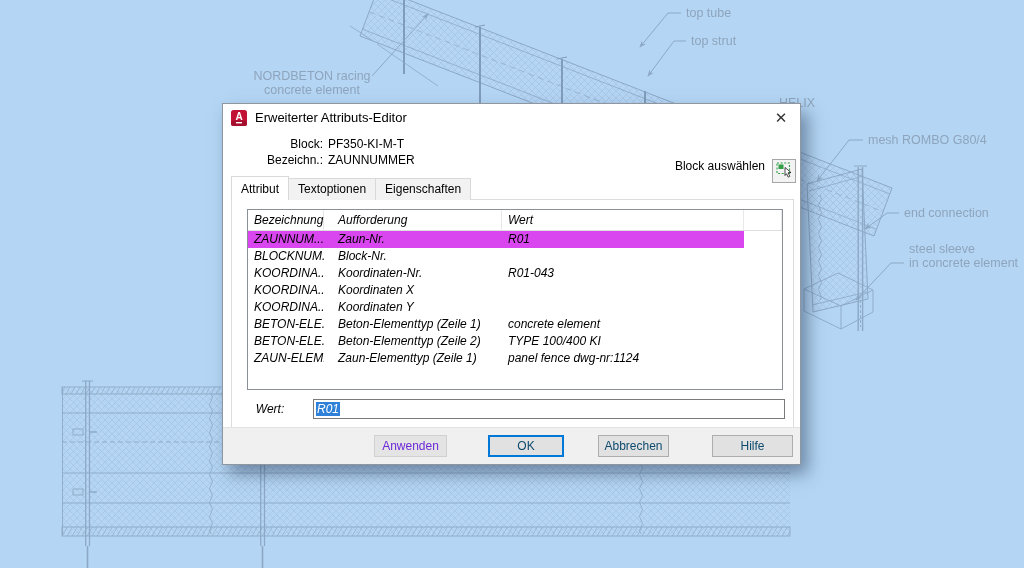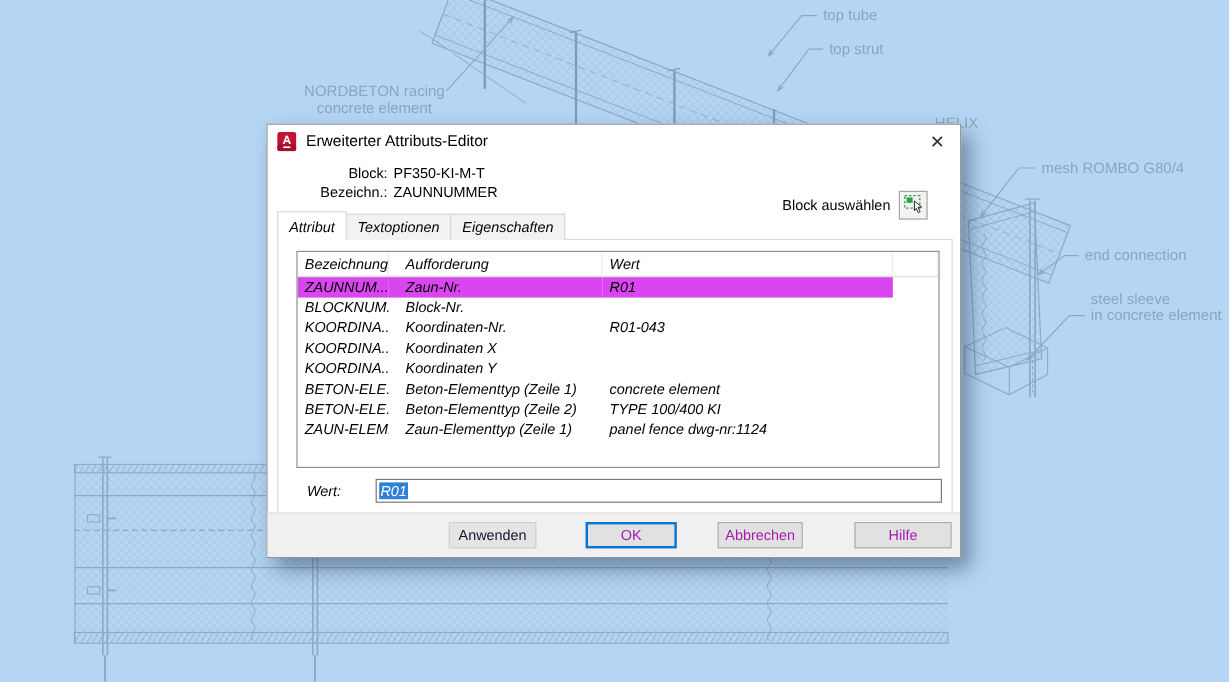--- a/index.html
+++ b/index.html
@@ -22,25 +22,25 @@
   }
   .titlebar{height:27px;display:flex;align-items:center;padding:0 8px;}
   .app-icon{width:16px;height:16px;margin-right:8px;flex:none;}
   .title{flex:1;font-size:13px;}
   .close{width:22px;text-align:center;font-size:15px;color:#333;cursor:default;}
 
   .hdr{position:relative;height:46px;}
   .hdr-grid{display:grid;grid-template-columns:74px auto;column-gap:5px;line-height:16px;padding-top:5px;margin-left:26px;}
   .lbl{text-align:right;}
 
-  .selectblock{position:absolute;right:27px;top:28px;display:flex;align-items:center;gap:7px;}
+  .selectblock{position:absolute;right:4px;top:28px;display:flex;align-items:flex-start;gap:7px;}
   .sb-btn{width:24px;height:24px;border:1px solid #a6a6a6;background:#f3f3f3;
           display:flex;align-items:center;justify-content:center;padding:0;}
 
-  .tabs{position:absolute;left:8px;top:74px;display:flex;z-index:3;font-style:italic;}
+  .tabs{position:absolute;left:8px;top:74px;display:flex;z-index:3;}
   .tab{padding:3px 9px 4px;border:1px solid #d9d9d9;border-bottom:none;background:#f2f2f2;margin-right:-1px;}
   .tab.active{background:#fff;margin-top:-2px;padding-top:5px;position:relative;z-index:4;}
 
   .tabpanel{position:absolute;left:8px;top:95px;width:561px;height:228px;
             border:1px solid #dcdcdc;background:#fff;font-style:italic;}
 
   .listview{position:absolute;left:15px;top:9px;width:534px;height:179px;
             border:1px solid #8a8f98;overflow:hidden;background:#fff;}
   .lv-head{display:flex;height:20px;border-bottom:1px solid #dedede;}
   .lv-hcell{box-sizing:border-box;padding:3px 0 0 6px;border-right:1px solid #e8e8e8;}
@@ -55,22 +55,22 @@
 
   .wert-row{position:absolute;left:0;top:199px;width:100%;display:flex;align-items:center;}
   .wert-lbl{width:76px;text-align:center;flex:none;}
   .textbox{margin-left:5px;width:466px;height:16px;border:1px solid #7a7a7a;background:#fff;
            padding:1px 2px;font-size:12px;line-height:16px;}
   .sel-text{background:#2e80d8;color:#fff;padding:0 1px;}
 
   .footer{position:absolute;left:0;bottom:0;width:100%;height:36px;background:#f0f0f0;
           border-top:1px solid #e2e2e2;}
   .btn{position:absolute;top:7px;height:22px;background:#e1e1e1;border:1px solid #adadad;
-       font-size:12px;font-family:inherit;padding:0;color:#a21caf;}
-  .btn-apply{left:151px;width:73px;color:#0f172a;background:#e4e4e4;border-color:#d0d0d0;}
+       font-size:12px;font-family:inherit;padding:0;color:#0c4a6e;}
+  .btn-apply{left:151px;width:73px;color:#6d28d9;background:#e4e4e4;border-color:#d0d0d0;}
   .btn-ok{left:265px;width:76px;border:2px solid #0078d7;}
   .btn-cancel{left:375px;width:71px;}
   .btn-help{left:489px;width:81px;}
 </style>
 </head>
 <body>
 
 <svg id="cad-bg" width="1024" height="568" viewBox="0 0 1024 568">
   <defs>
     <pattern id="mesh" width="7" height="7" patternUnits="userSpaceOnUse">

